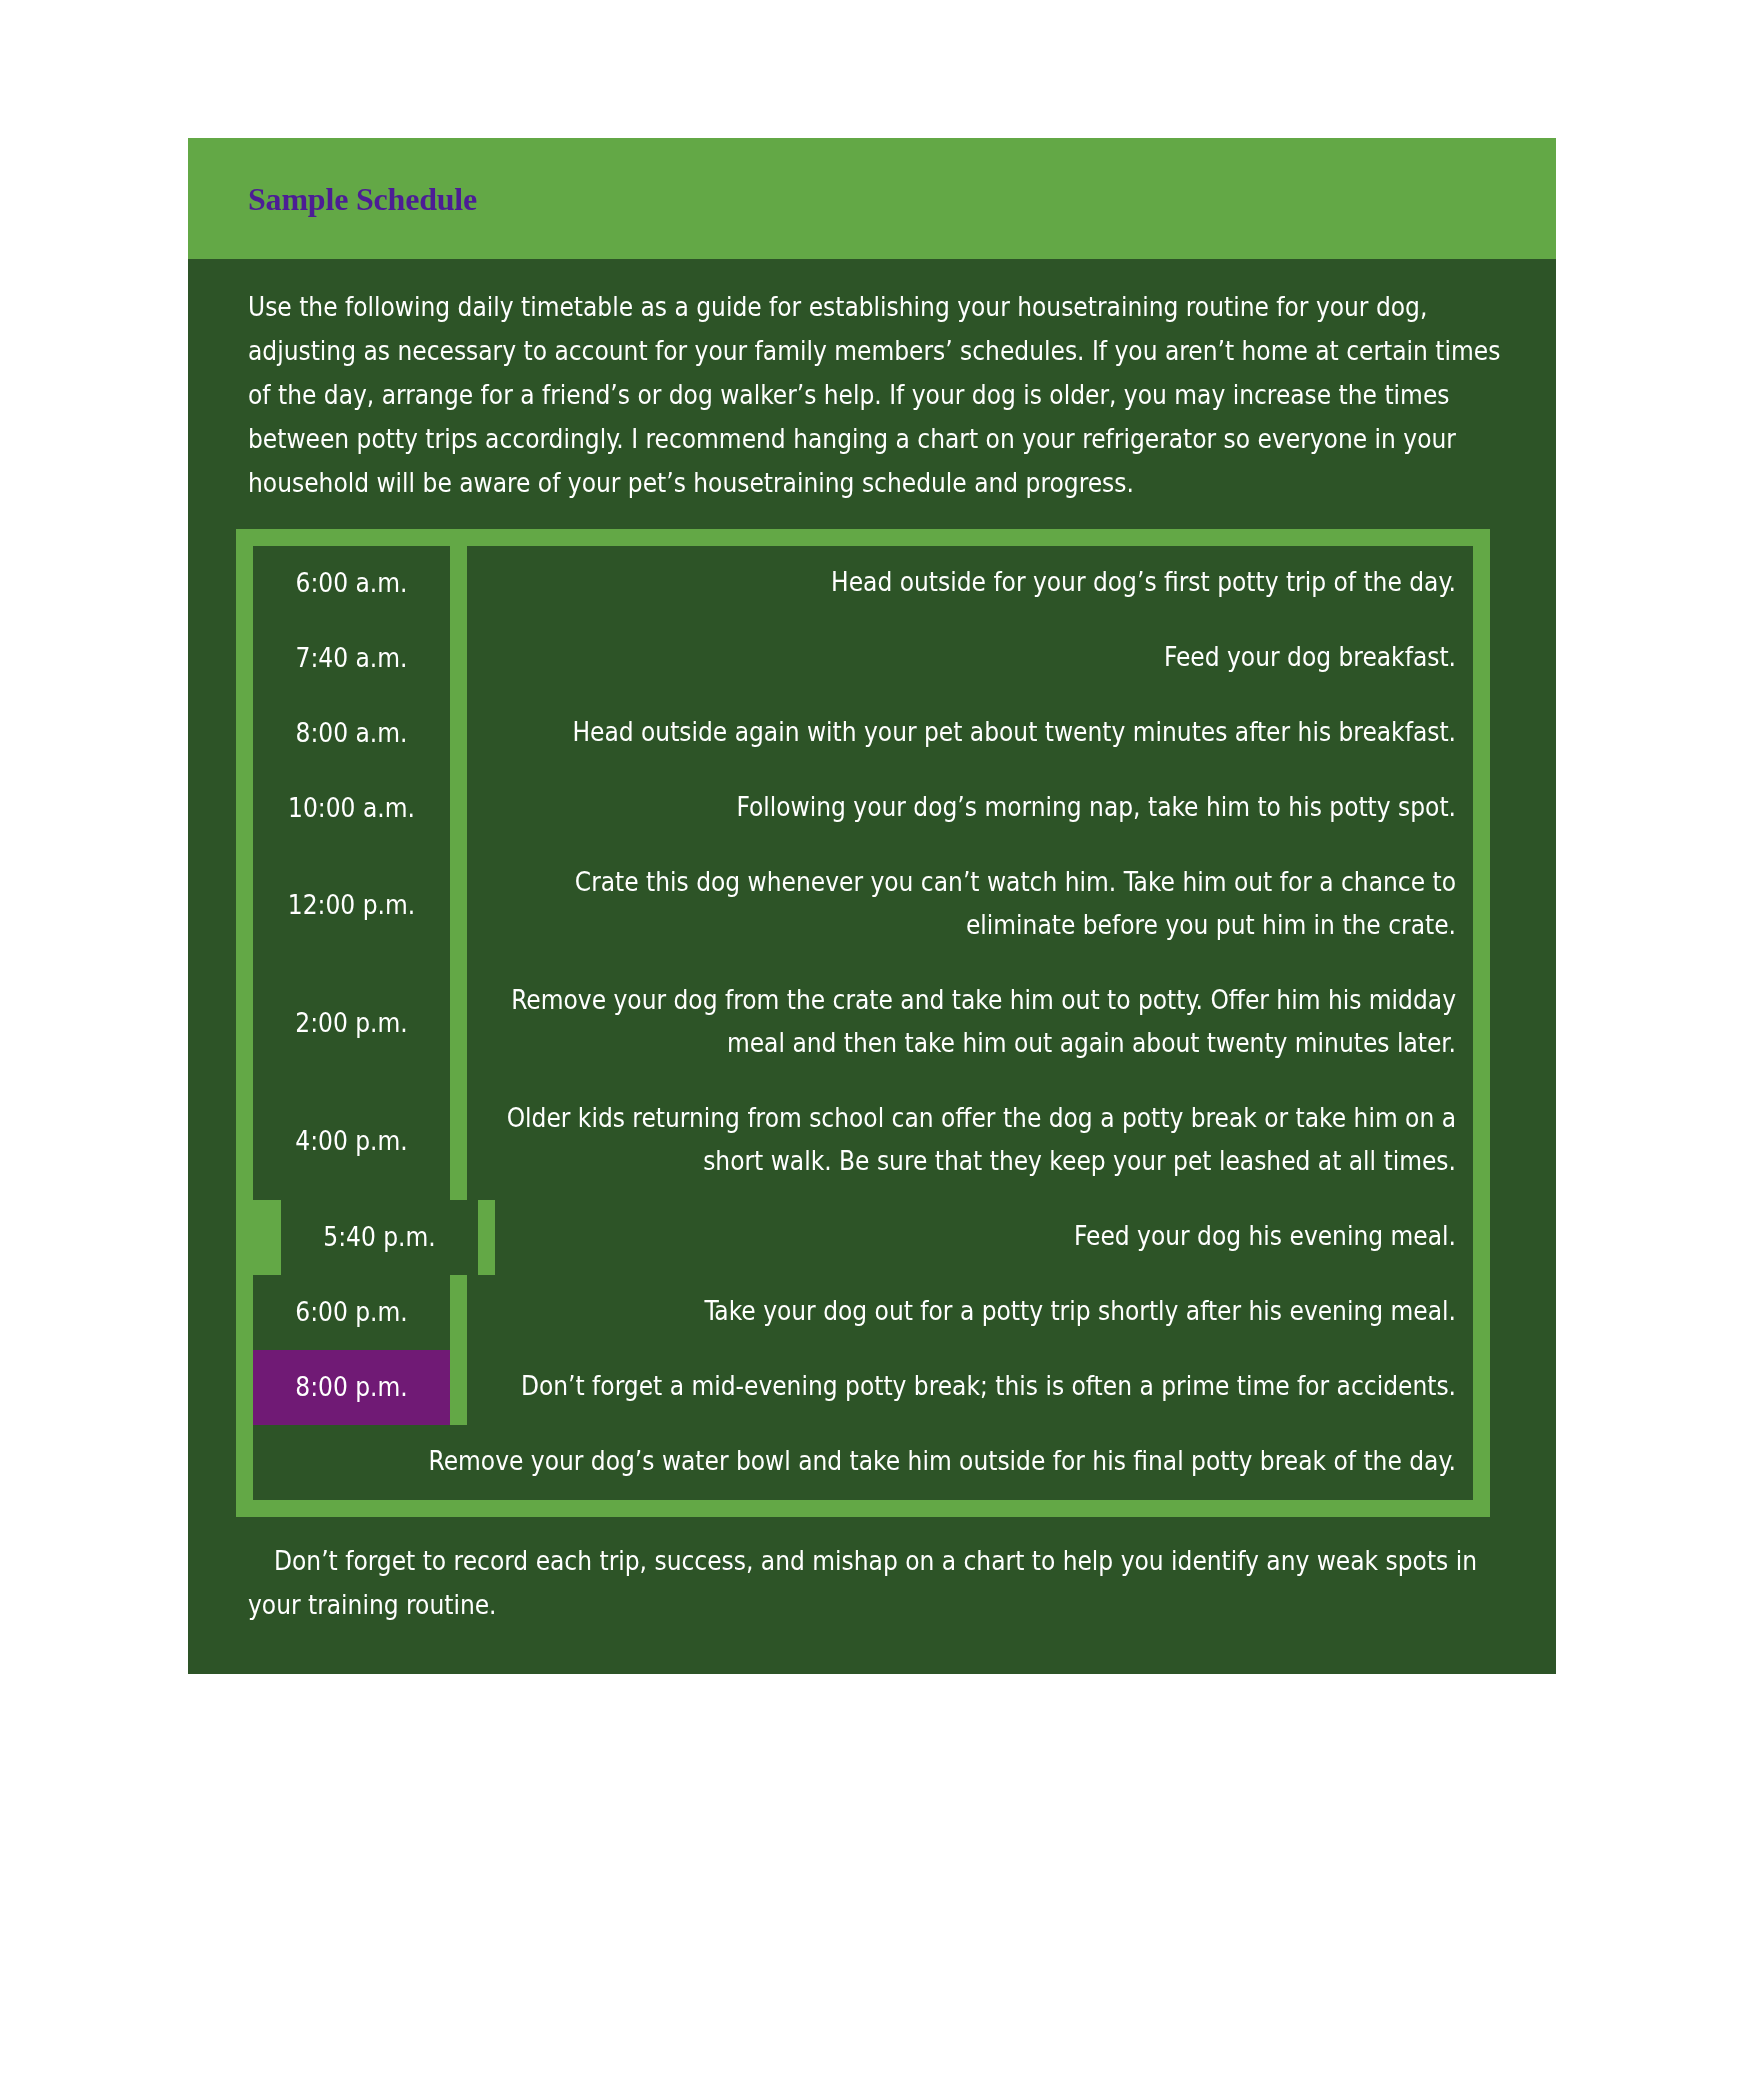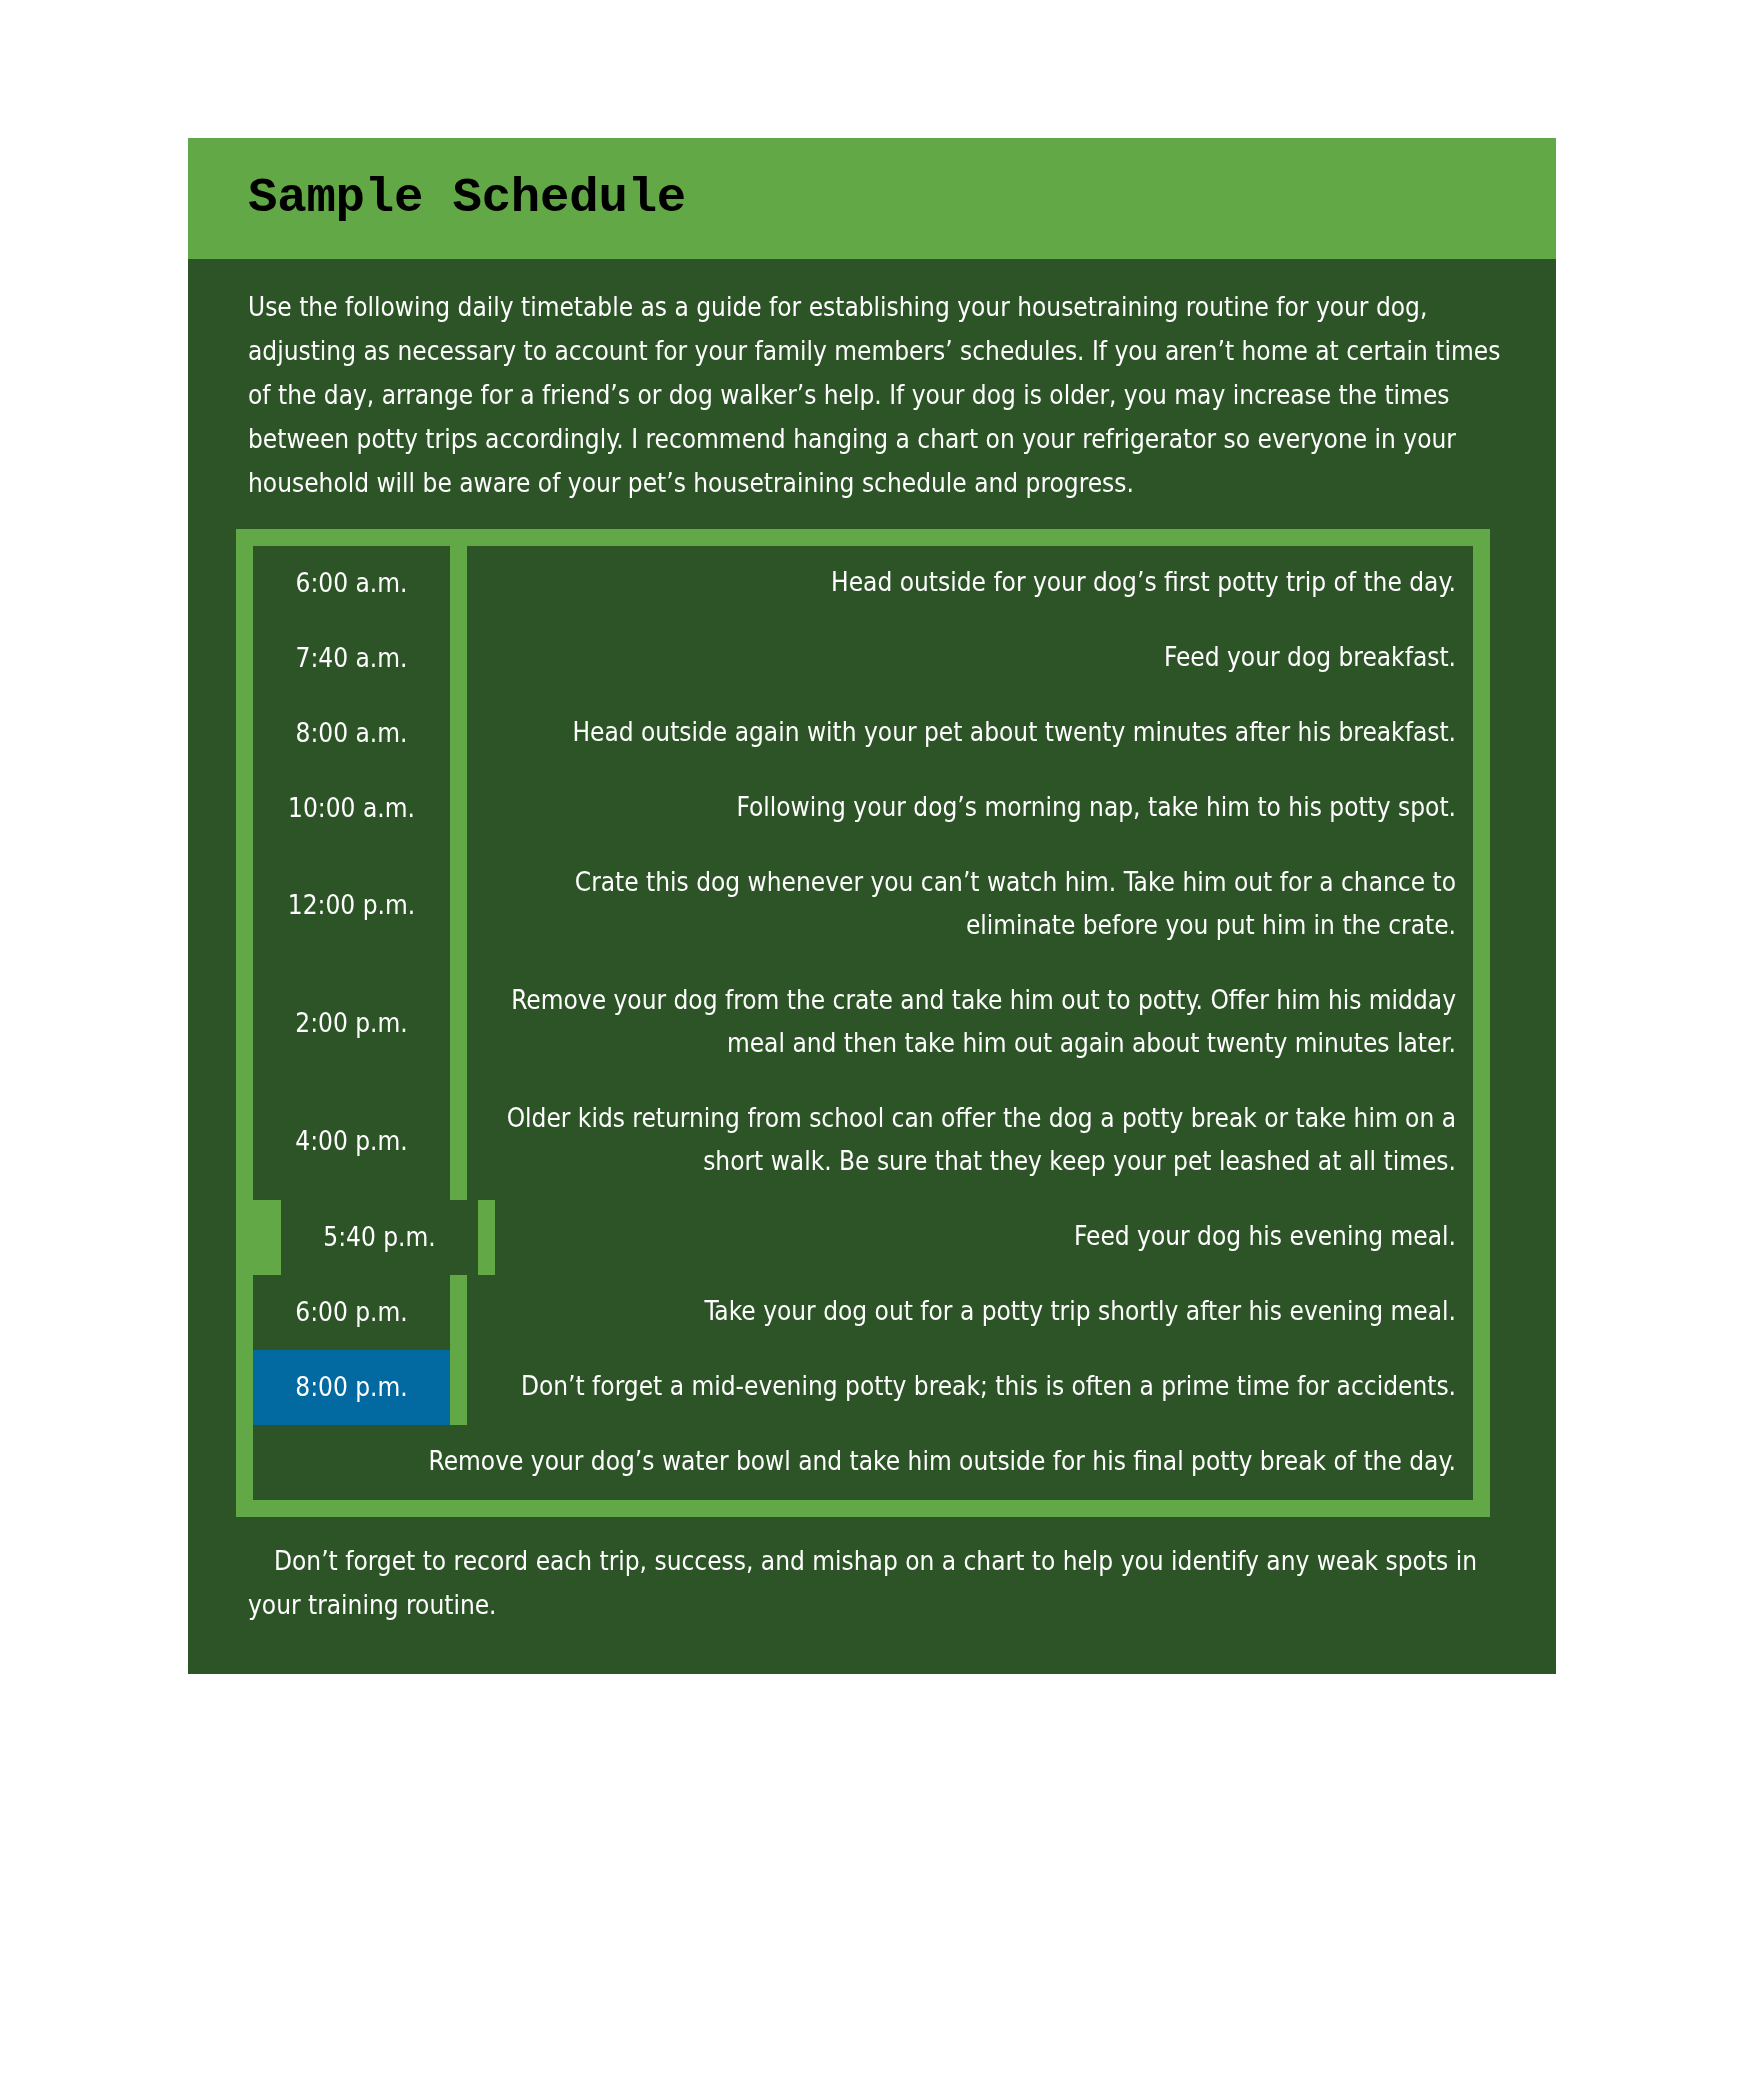--- a/index.html
+++ b/index.html
@@ -36,26 +36,26 @@
   
   #callout-header {
     background: #63a846;
     height: 121px;
     box-sizing: border-box;
     padding: 0 0 0 60px;
     display: flex;
     align-items: center;
   }
   #callout-title {
-    font-family: Liberation Mono, monospace;
+    font-family: Liberation Serif, serif;
     font-stretch: condensed;
     font-weight: bold;
-    font-size: 49px;
+    font-size: 32px;
     line-height: 1;
-    color: #000000;
+    color: #4c1d95;
     letter-spacing: -0.2px;
     white-space: nowrap;
   }
 
   
   #intro {
     padding: 26px 45px 0 60px;
   }
   .body-text {
     font-family: "DejaVu Sans Condensed", "Liberation Sans Narrow", "Liberation Sans", sans-serif;
@@ -206,21 +206,21 @@
           </div>
           <div class="srow">
             <div class="scell scell-time" style="background: rgb(45, 84, 39);">
               <p class="cell-text">6:00 p.m.</p>
             </div>
             <div class="scell scell-desc" style="background: rgb(45, 84, 39);">
               <p class="cell-text">Take your dog out for a potty trip shortly after his evening meal.</p>
             </div>
           </div>
           <div class="srow">
-            <div class="scell scell-time" style="background: #0369a1;">
+            <div class="scell scell-time" style="background: #701a75;">
               <p class="cell-text">8:00 p.m.</p>
             </div>
             <div class="scell scell-desc" style="background: rgb(45, 84, 39);">
               <p class="cell-text">Don’t forget a mid-evening potty break; this is often a prime time for accidents.</p>
             </div>
           </div>
           <div class="srow">
             <div class="scell scell-desc" style="background: rgb(45, 84, 39);">
               <p class="cell-text">Remove your dog’s water bowl and take him outside for his final potty break of the day.</p>
             </div>

